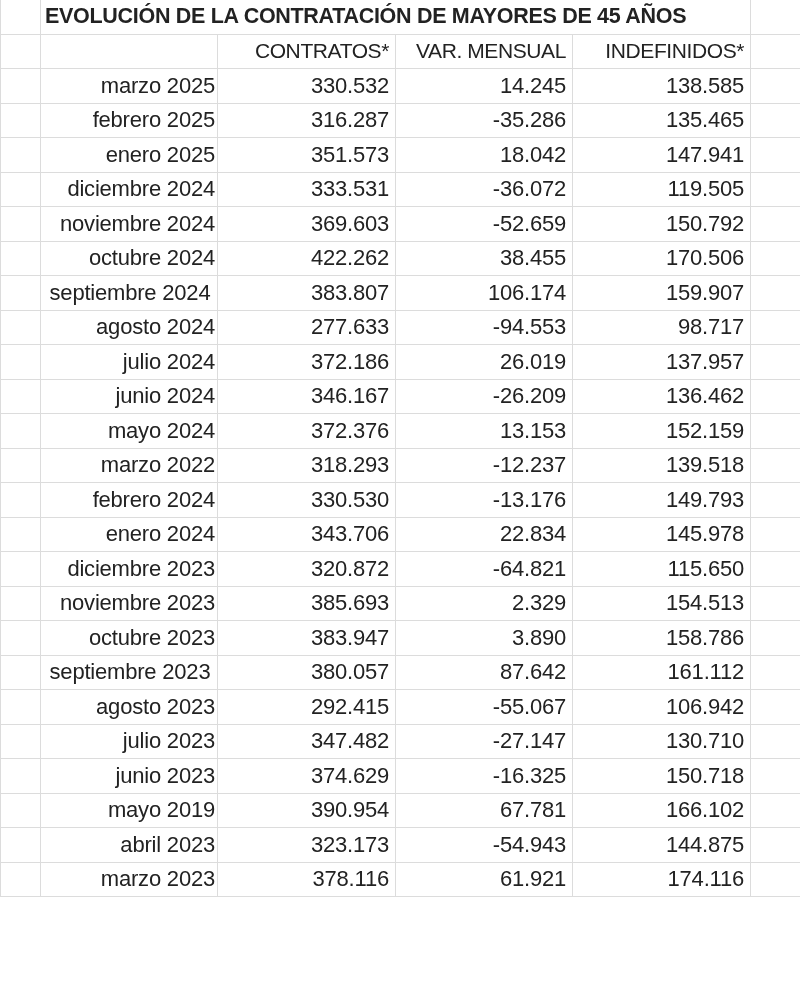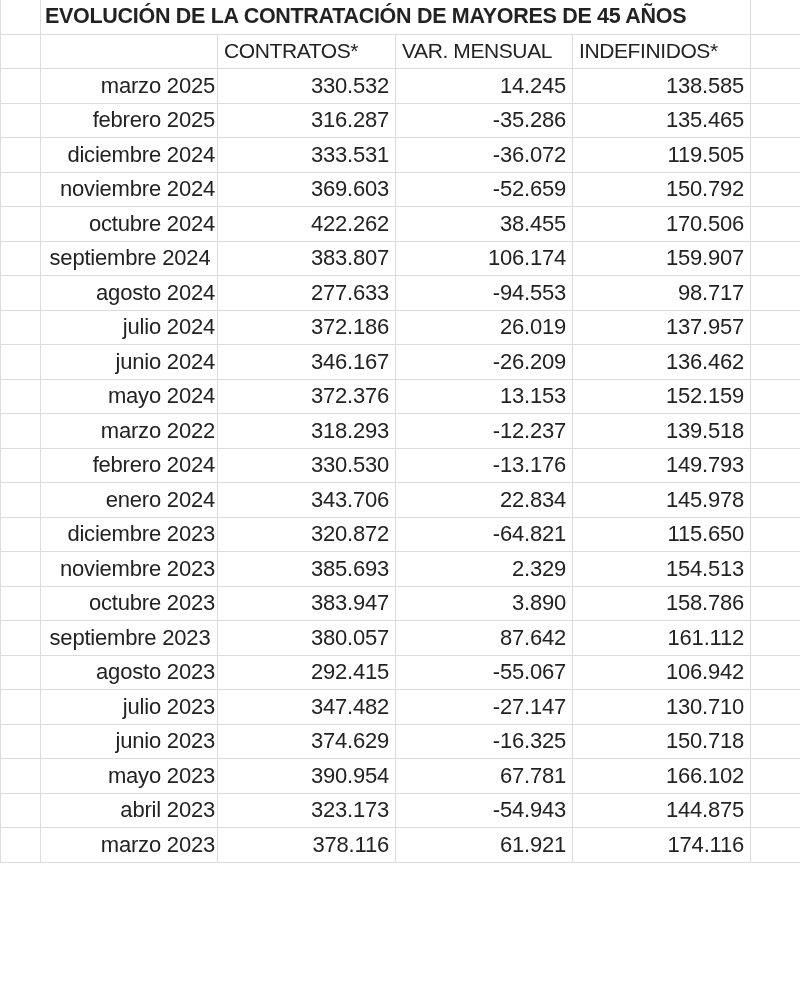--- a/index.html
+++ b/index.html
@@ -45,21 +45,21 @@
     }
     td.title {
       text-align: left;
       font-weight: bold;
       font-size: 21.5px;
       padding-left: 4px;
       overflow: visible;
       letter-spacing: -0.3px;
     }
     td.hdr {
-      text-align: left;
+      text-align: right;
       padding-left: 6px;
       overflow: visible;
       font-size: 21px;
       letter-spacing: -0.4px;
     }
     td.month {
       overflow: hidden;
       text-overflow: clip;
       padding-right: 2px;
     }
@@ -107,20 +107,28 @@
         <tr>
           <td class="blank"></td>
           <td class="month">febrero 2025</td>
           <td>316.287</td>
           <td>-35.286</td>
           <td>135.465</td>
           <td class="blank"></td>
         </tr>
         <tr>
           <td class="blank"></td>
+          <td class="month">enero 2025</td>
+          <td>351.573</td>
+          <td>18.042</td>
+          <td>147.941</td>
+          <td class="blank"></td>
+        </tr>
+        <tr>
+          <td class="blank"></td>
           <td class="month">diciembre 2024</td>
           <td>333.531</td>
           <td>-36.072</td>
           <td>119.505</td>
           <td class="blank"></td>
         </tr>
         <tr>
           <td class="blank"></td>
           <td class="month">noviembre 2024</td>
           <td>369.603</td>
@@ -251,21 +259,21 @@
         <tr>
           <td class="blank"></td>
           <td class="month">junio 2023</td>
           <td>374.629</td>
           <td>-16.325</td>
           <td>150.718</td>
           <td class="blank"></td>
         </tr>
         <tr>
           <td class="blank"></td>
-          <td class="month">mayo 2023</td>
+          <td class="month">mayo 2019</td>
           <td>390.954</td>
           <td>67.781</td>
           <td>166.102</td>
           <td class="blank"></td>
         </tr>
         <tr>
           <td class="blank"></td>
           <td class="month">abril 2023</td>
           <td>323.173</td>
           <td>-54.943</td>

